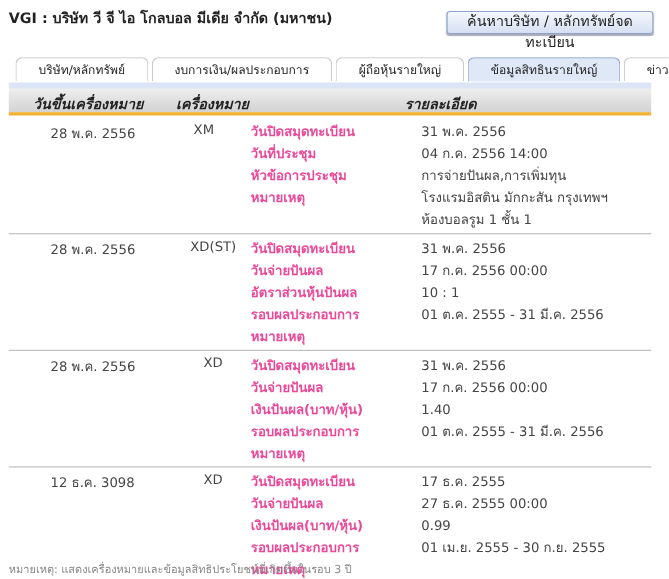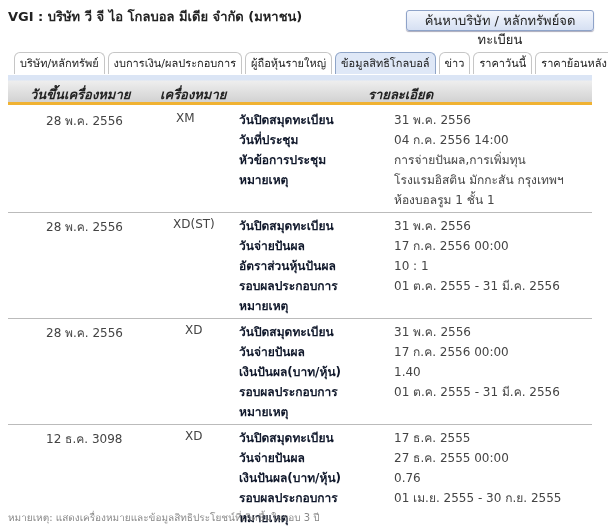--- a/index.html
+++ b/index.html
@@ -10,55 +10,55 @@
   .search-btn {
     position: absolute; left: 406px; top: 10px; width: 188px; height: 21px;
     border: 1px solid #8ea3c9; border-radius: 3px;
     background: linear-gradient(#f4f7fd, #d6e0f3);
     font-size: 13px; color: #222; text-align: center; line-height: 19px;
     box-shadow: 0 1px 1px #aab;
   }
 
   .tabs { position: absolute; left: 14px; top: 52px; display: flex; gap: 3px; }
   .tab {
-    height: 22px; padding: 0 5px; border: 1px solid #c6c6c6; border-bottom: none;
+    height: 22px; padding: 0 20px; border: 1px solid #c6c6c6; border-bottom: none;
     border-radius: 6px 6px 0 0; background: #fff; font-size: 11px; line-height: 21px;
     color: #222; white-space: nowrap;
   }
   .tab.active { background: #dfe8f7; border-color: #8fa5c8; }
 
   .header {
     position: absolute; left: 8px; top: 75px; width: 584px; height: 30px;
     background: linear-gradient(#dbe5f5 0, #dbe5f5 5px, #eeeeee 6px, #d2d2d2 100%);
     border-bottom: 3px solid #f0b232;
     font-weight: bold; font-size: 13px; color: #222;
   }
   .header span { position: absolute; top: 9px; font-style: italic; }
 
   .table { position: absolute; left: 8px; top: 107px; width: 584px; }
   .row { position: relative; border-bottom: 1px solid #bbb; }
   .row .date { position: absolute; left: 38px; top: 4px; color: #444; }
   .row .sign { position: absolute; top: 4px; color: #444; }
   .row .details { margin-left: 220px; padding-top: 3px; padding-bottom: 2px; }
   .kv { display: flex; min-height: 20px; line-height: 20px; }
-  .kv .k { width: 155px; font-weight: bold; color: #0f172a; margin-left: 11px; }
+  .kv .k { width: 155px; font-weight: bold; color: #ec4899; }
   .kv .v { color: #444; }
   .note { position: absolute; left: 8px; top: 510px; font-size: 10px; color: #888; }
 </style>
 </head>
 <body>
 
 <div class="title">VGI : บริษัท วี จี ไอ โกลบอล มีเดีย จำกัด (มหาชน)</div>
 <div class="search-btn">ค้นหาบริษัท / หลักทรัพย์จดทะเบียน</div>
 
 <div class="tabs">
   <div class="tab">บริษัท/หลักทรัพย์</div>
   <div class="tab">งบการเงิน/ผลประกอบการ</div>
   <div class="tab">ผู้ถือหุ้นรายใหญ่</div>
-  <div class="tab active">ข้อมูลสิทธิโกลบอล์</div>
+  <div class="tab active">ข้อมูลสิทธินรายใหญ์</div>
   <div class="tab">ข่าว</div>
   <div class="tab">ราคาวันนี้</div>
   <div class="tab">ราคาย้อนหลัง</div>
 </div>
 
 <div class="header">
   <span style="left:22px">วันขึ้นเครื่องหมาย</span>
   <span style="left:360px">รายละเอียด</span>
   <span style="left:152px">เครื่องหมาย</span>
 </div>
@@ -149,21 +149,21 @@
         <div class="kv">
           <span class="k">วันปิดสมุดทะเบียน</span>
           <span class="v">17 ธ.ค. 2555</span>
         </div>
         <div class="kv">
           <span class="k">วันจ่ายปันผล</span>
           <span class="v">27 ธ.ค. 2555 00:00</span>
         </div>
         <div class="kv">
           <span class="k">เงินปันผล(บาท/หุ้น)</span>
-          <span class="v">0.76</span>
+          <span class="v">0.99</span>
         </div>
         <div class="kv">
           <span class="k">รอบผลประกอบการ</span>
           <span class="v">01 เม.ย. 2555 - 30 ก.ย. 2555</span>
         </div>
         <div class="kv">
           <span class="k">หมายเหตุ</span>
           <span class="v"></span>
         </div>
       </div>

